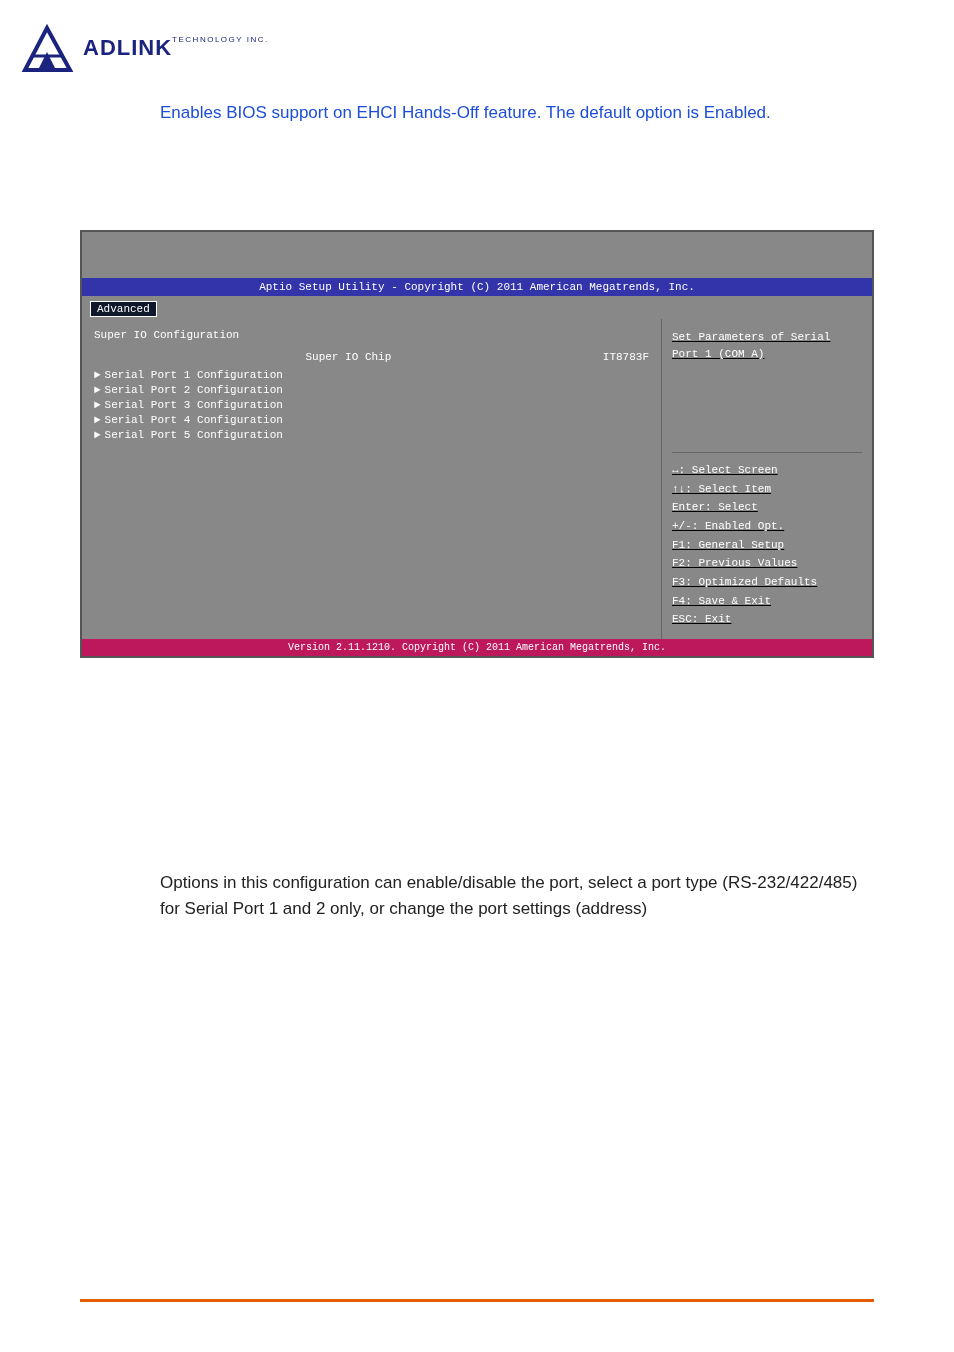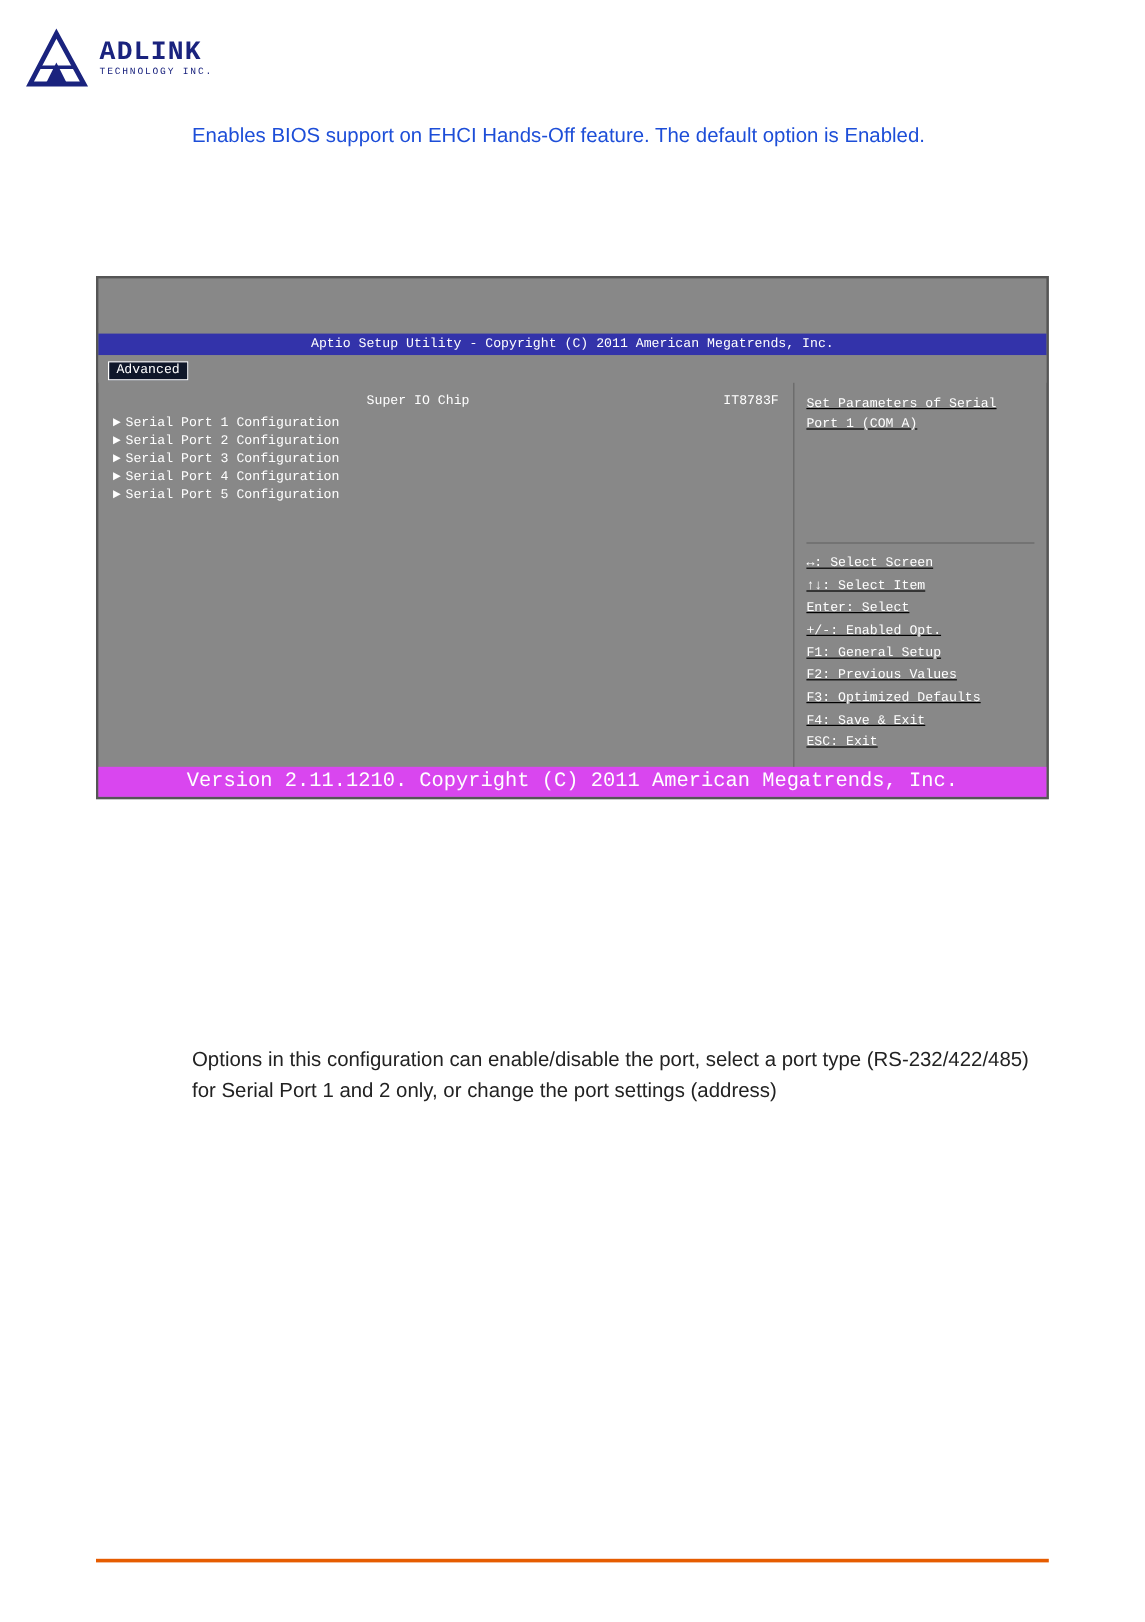--- a/index.html
+++ b/index.html
@@ -19,23 +19,22 @@
       display: flex;
       align-items: center;
     }
     .logo-icon {
       width: 55px;
       height: 55px;
       margin-right: 8px;
     }
     .logo-text {
       display: flex;
-      flex-direction: column;
+      flex-direction: row;
       justify-content: center;
-      font-family: Liberation Mono, monospace;
     }
     .logo-adlink {
       font-size: 22px;
       font-weight: bold;
       color: #1a237e;
       letter-spacing: 1px;
     }
     .logo-subtitle {
       font-size: 8px;
       color: #1a237e;
@@ -160,25 +159,25 @@
     }
     .bios-key-help {
       font-family: 'Courier New', monospace;
       font-size: 11px;
       color: #ffffff;
       line-height: 1.7;
     }
 
     
     .bios-footer {
-      background: #d946ef;
+      background: #be185d;
       color: #ffffff;
       text-align: center;
       font-family: 'Courier New', monospace;
-      font-size: 17px;
+      font-size: 10px;
       padding: 3px 0;
     }
 
     
     .bottom-description {
       position: absolute;
       top: 870px;
       left: 160px;
       right: 80px;
       font-size: 17px;
@@ -220,20 +219,21 @@
 
   <div class="bios-titlebar">Aptio Setup Utility - Copyright (C) 2011 American Megatrends, Inc.</div>
 
   <div class="bios-tabbar">
     <span class="bios-tab active">Advanced</span>
   </div>
 
   <div class="bios-content">
 
     <div class="bios-left">
+      <div class="bios-section-title">Super IO Configuration</div>
 
       <div class="bios-chip-row">
         <span class="bios-chip-label">Super IO Chip</span>
         <span class="bios-chip-value">IT8783F</span>
       </div>
 
       <div class="bios-menu-item">
         <span class="bios-menu-arrow">►</span>
         <span>Serial Port 1 Configuration</span>
       </div>

